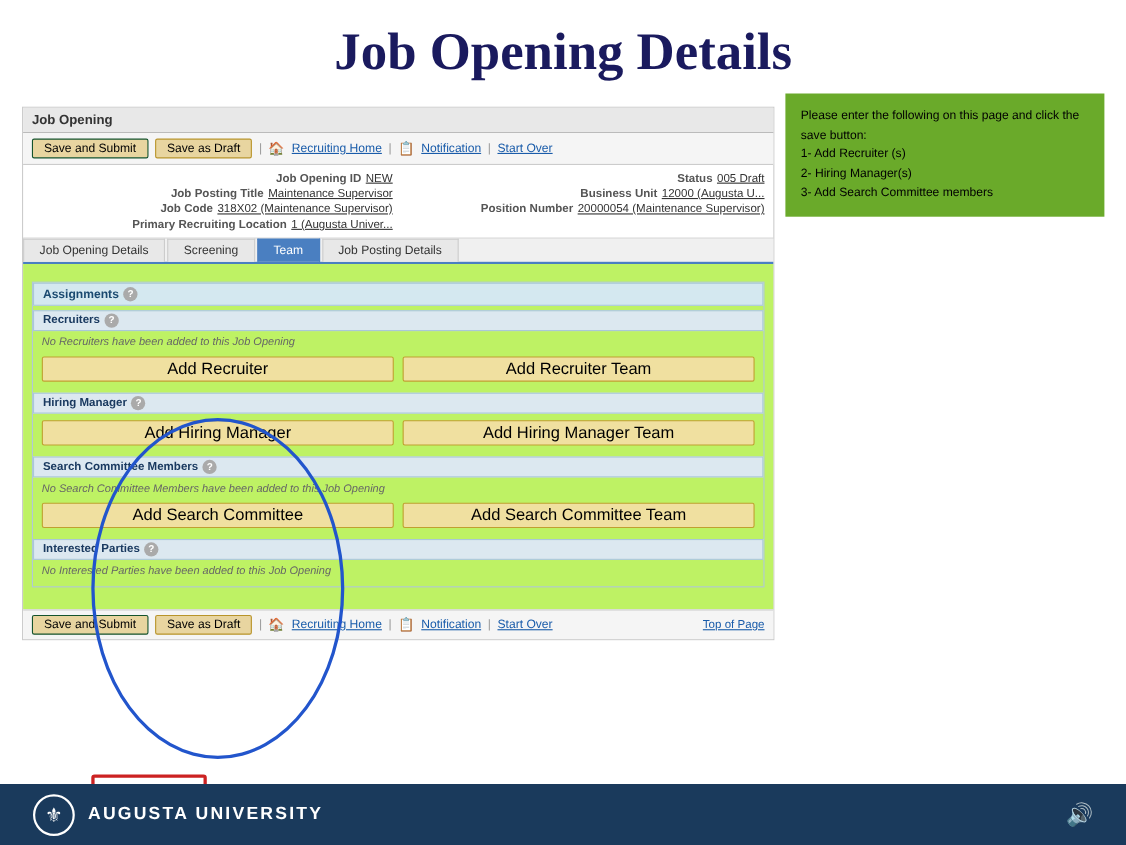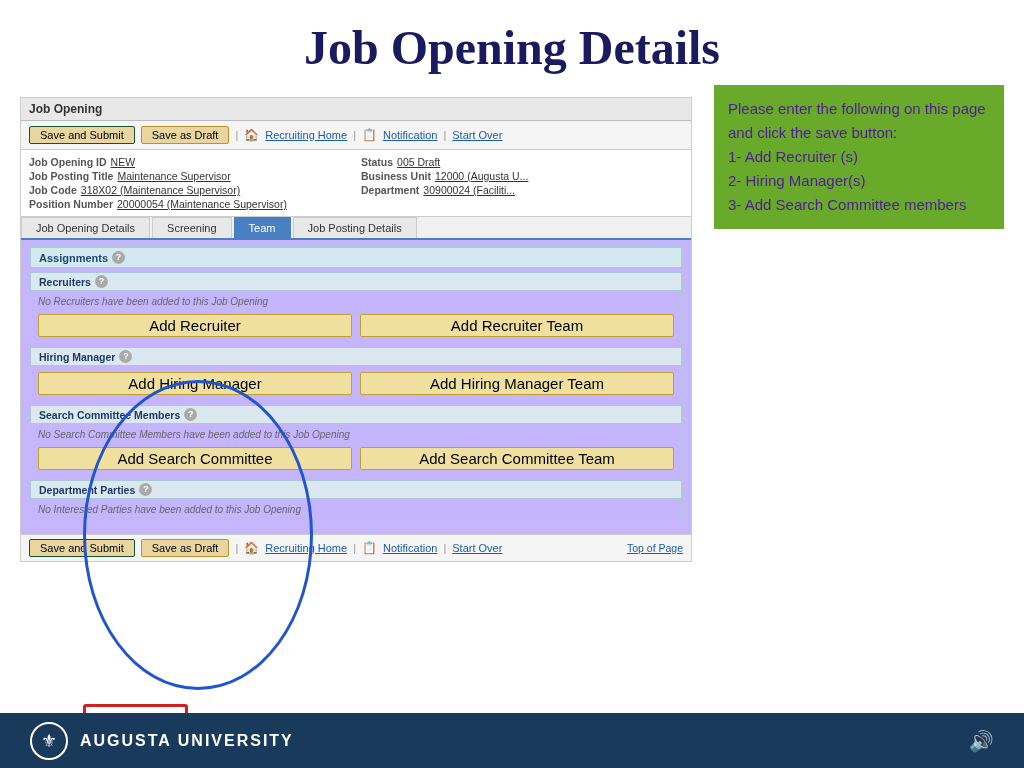--- a/index.html
+++ b/index.html
@@ -41,26 +41,25 @@
       position: relative;
     }
 
     
     .callout-box {
       position: absolute;
       top: 0;
       right: -290px;
       width: 280px;
       background: #6aaa2a;
-      color: #4c1d95;
+      color: #000000;
       padding: 12px 14px;
-      font-size: 15px;
+      font-size: 11px;
       line-height: 1.6;
       z-index: 10;
-      margin-left: 12px;
     }
 
     
     .jo-header {
       background: #e8e8e8;
       padding: 4px 8px;
       font-size: 12px;
       font-weight: bold;
       color: #333;
       border-bottom: 1px solid #bbb;
@@ -96,21 +95,21 @@
 
     
     .info-grid {
       display: grid;
       grid-template-columns: 1fr 1fr;
       padding: 6px 8px;
       font-size: 10.5px;
       gap: 2px 10px;
       border-bottom: 1px solid #ccc;
     }
-    .info-row { display: flex; gap: 4px; }
+    .info-row { display: flex; gap: 4px; justify-content: flex-end; }
     .info-label { color: #555; font-weight: bold; white-space: nowrap; }
     .info-value { color: #333; text-decoration: underline; }
 
     
     .tabs {
       display: flex;
       border-bottom: 2px solid #4a7fc1;
       margin: 0;
       background: #f0f0f0;
     }
@@ -125,22 +124,22 @@
       margin-right: 2px;
     }
     .tab.active {
       background: #4a7fc1;
       color: #fff;
       border-color: #4a7fc1;
     }
 
     
     .main-section {
-      padding: 6px 8px;
-      background: #c4b5fd;
+      padding: 16px 8px;
+      background: #bef264;
     }
 
     
     .section-title {
       background: #d4e8f0;
       border: 1px solid #aac8d8;
       padding: 3px 8px;
       font-size: 11px;
       font-weight: bold;
       color: #1a4a70;
@@ -152,21 +151,20 @@
 
     .subsection-title {
       background: #dce8f0;
       border: 1px solid #aac8d8;
       padding: 2px 8px;
       font-size: 10.5px;
       font-weight: bold;
       color: #1a3a60;
       margin-bottom: 3px;
       display: flex;
-      align-items: center;
       gap: 4px;
     }
 
     .help-icon {
       display: inline-block;
       width: 13px;
       height: 13px;
       border-radius: 50%;
       background: #aaa;
       color: #fff;
@@ -329,26 +327,26 @@
       </div>
       <div class="info-row">
         <span class="info-label">Business Unit</span>
         <span class="info-value">12000 (Augusta U...</span>
       </div>
       <div class="info-row">
         <span class="info-label">Job Code</span>
         <span class="info-value">318X02 (Maintenance Supervisor)</span>
       </div>
       <div class="info-row">
-        <span class="info-label">Department</span>
-        <span class="info-value">30900024 (Faciliti...</span>
-      </div>
-      <div class="info-row">
         <span class="info-label">Position Number</span>
         <span class="info-value">20000054 (Maintenance Supervisor)</span>
+      </div>
+      <div class="info-row">
+        <span class="info-label">Primary Recruiting Location</span>
+        <span class="info-value">1 (Augusta Univer...</span>
       </div>
     </div>
 
     <div class="tabs">
       <div class="tab">Job Opening Details</div>
       <div class="tab">Screening</div>
       <div class="tab active">Team</div>
       <div class="tab">Job Posting Details</div>
     </div>
 
@@ -390,21 +388,21 @@
           </div>
           <div class="empty-msg">No Search Committee Members have been added to this Job Opening</div>
           <div class="btn-row">
             <button class="btn-add">Add Search Committee</button>
             <button class="btn-add">Add Search Committee Team</button>
           </div>
         </div>
 
         <div style="margin-bottom:4px;">
           <div class="subsection-title">
-            <span>Department Parties</span>
+            <span>Interested Parties</span>
             <span class="help-icon">?</span>
           </div>
           <div class="empty-msg">No Interested Parties have been added to this Job Opening</div>
         </div>
 
       </div>
     </div>
 
     <div class="bottom-toolbar">
       <div class="bottom-toolbar-left">

